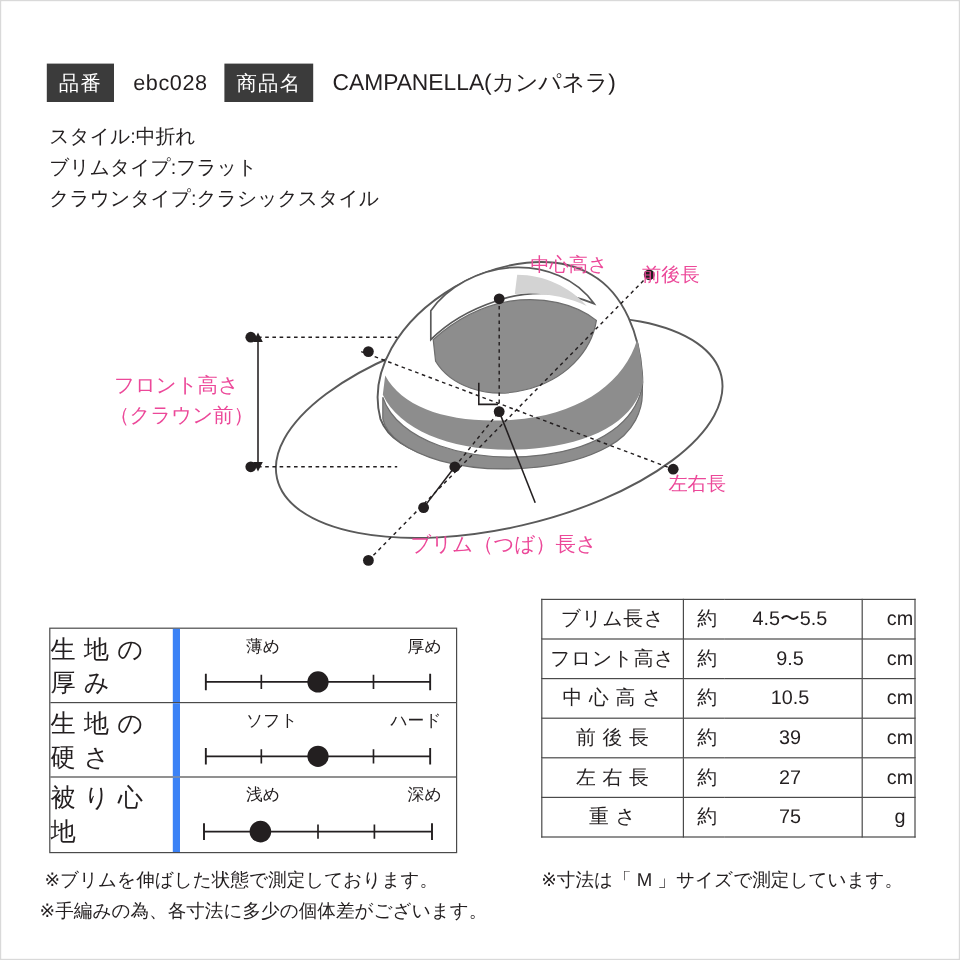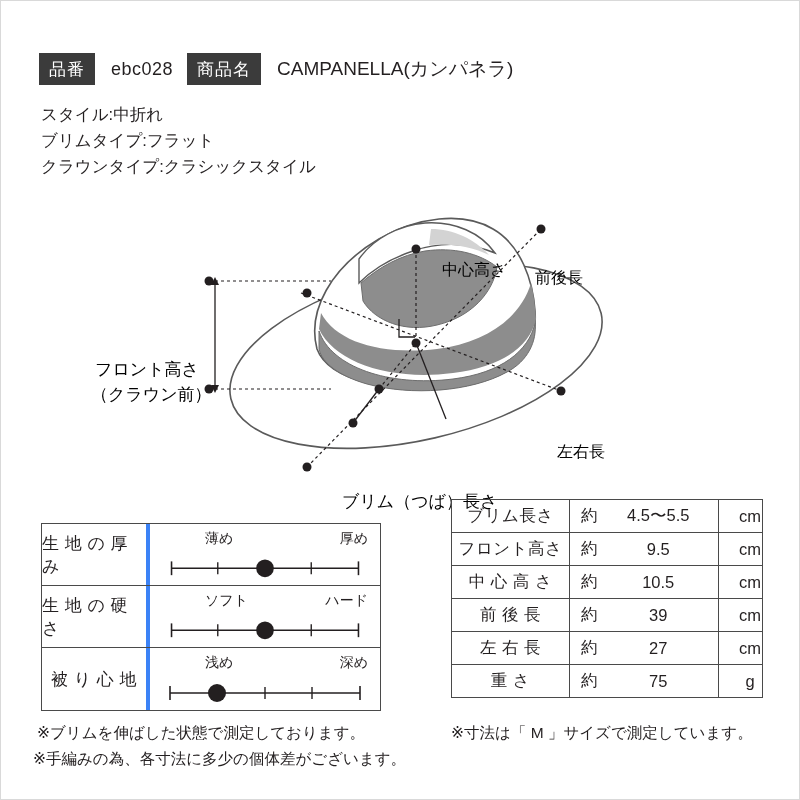--- a/index.html
+++ b/index.html
@@ -73,24 +73,23 @@
     left: 0;
     top: 170px;
     width: 800px;
     height: 320px;
   }
   .diagram svg { display: block; }
 
   .dlabel {
     position: absolute;
     font-size: 16px;
-    color: #000000;
+    color: #ec4899;
     white-space: nowrap;
     line-height: 21px;
-    margin-top: 48px;
   }
   .dlabel.big { font-size: 17px; }
 
   
   .gauge-box {
     position: absolute;
     left: 40px;
     top: 522px;
     width: 340px;
     height: 188px;
@@ -100,25 +99,25 @@
   .gauge-row {
     display: flex;
     align-items: stretch;
     height: 62px;
     border-bottom: 1px solid #4a4a4a;
     box-sizing: border-box;
   }
   .gauge-row:last-child { border-bottom: none; }
   .gauge-name {
     width: 108px;
-    border-right: 4px solid #3b82f6;
+    border-right: 6px solid #3b82f6;
     display: flex;
     align-items: center;
     justify-content: center;
-    font-size: 17px;
+    font-size: 21px;
     letter-spacing: 0.5px;
     box-sizing: border-box;
   }
   .gauge-plot {
     position: relative;
     flex: 1;
   }
   .gauge-end-left, .gauge-end-right {
     position: absolute;
     top: 6px;

